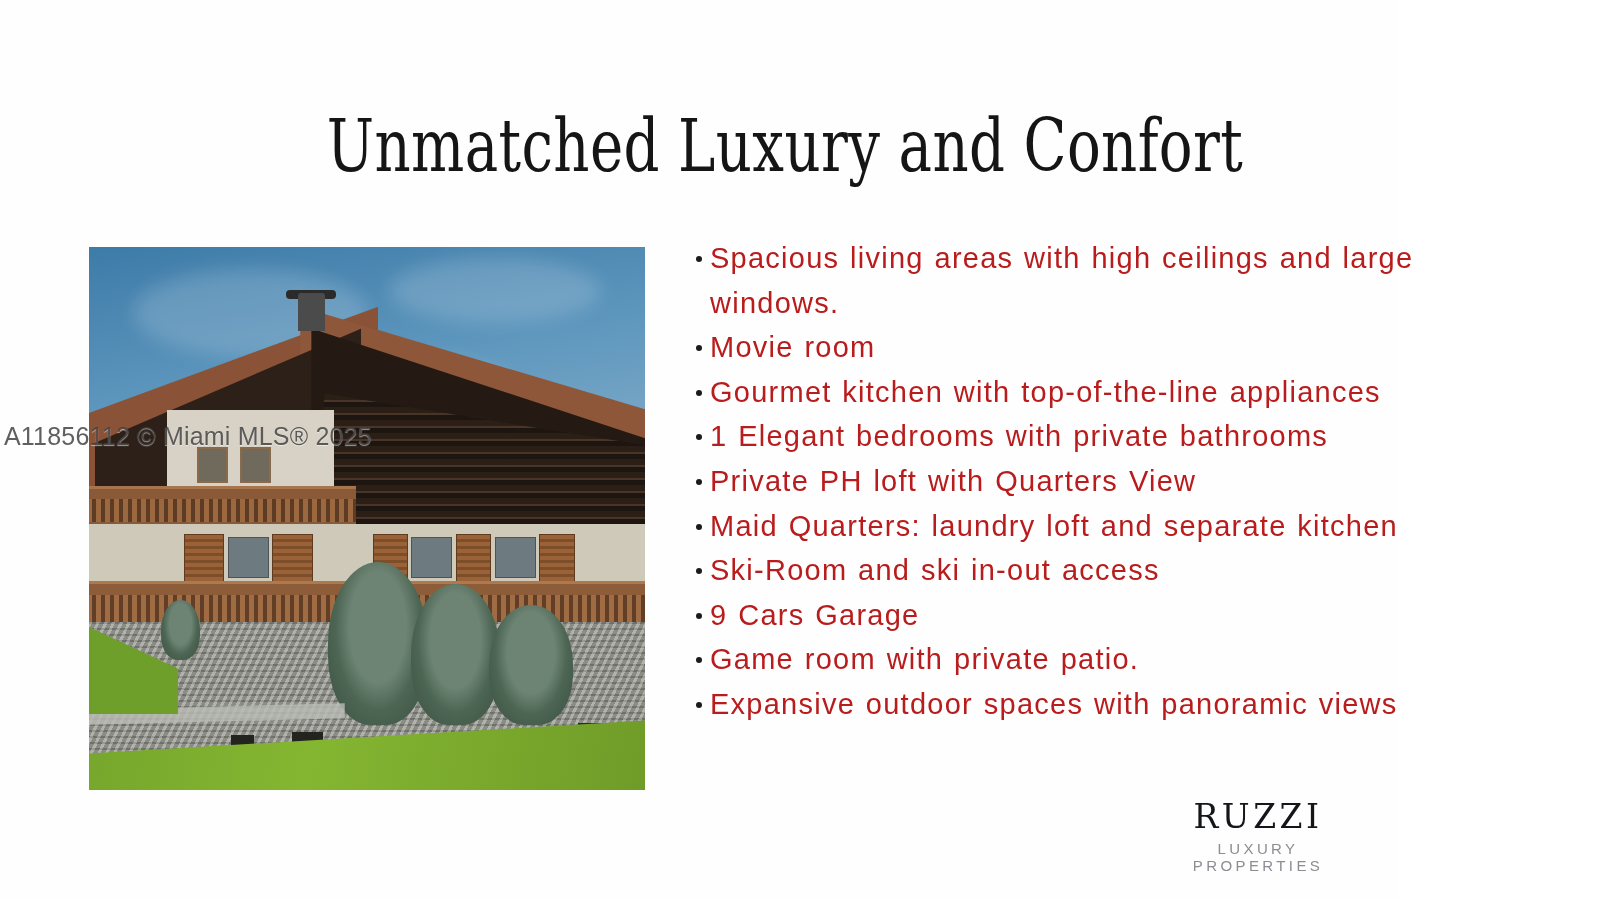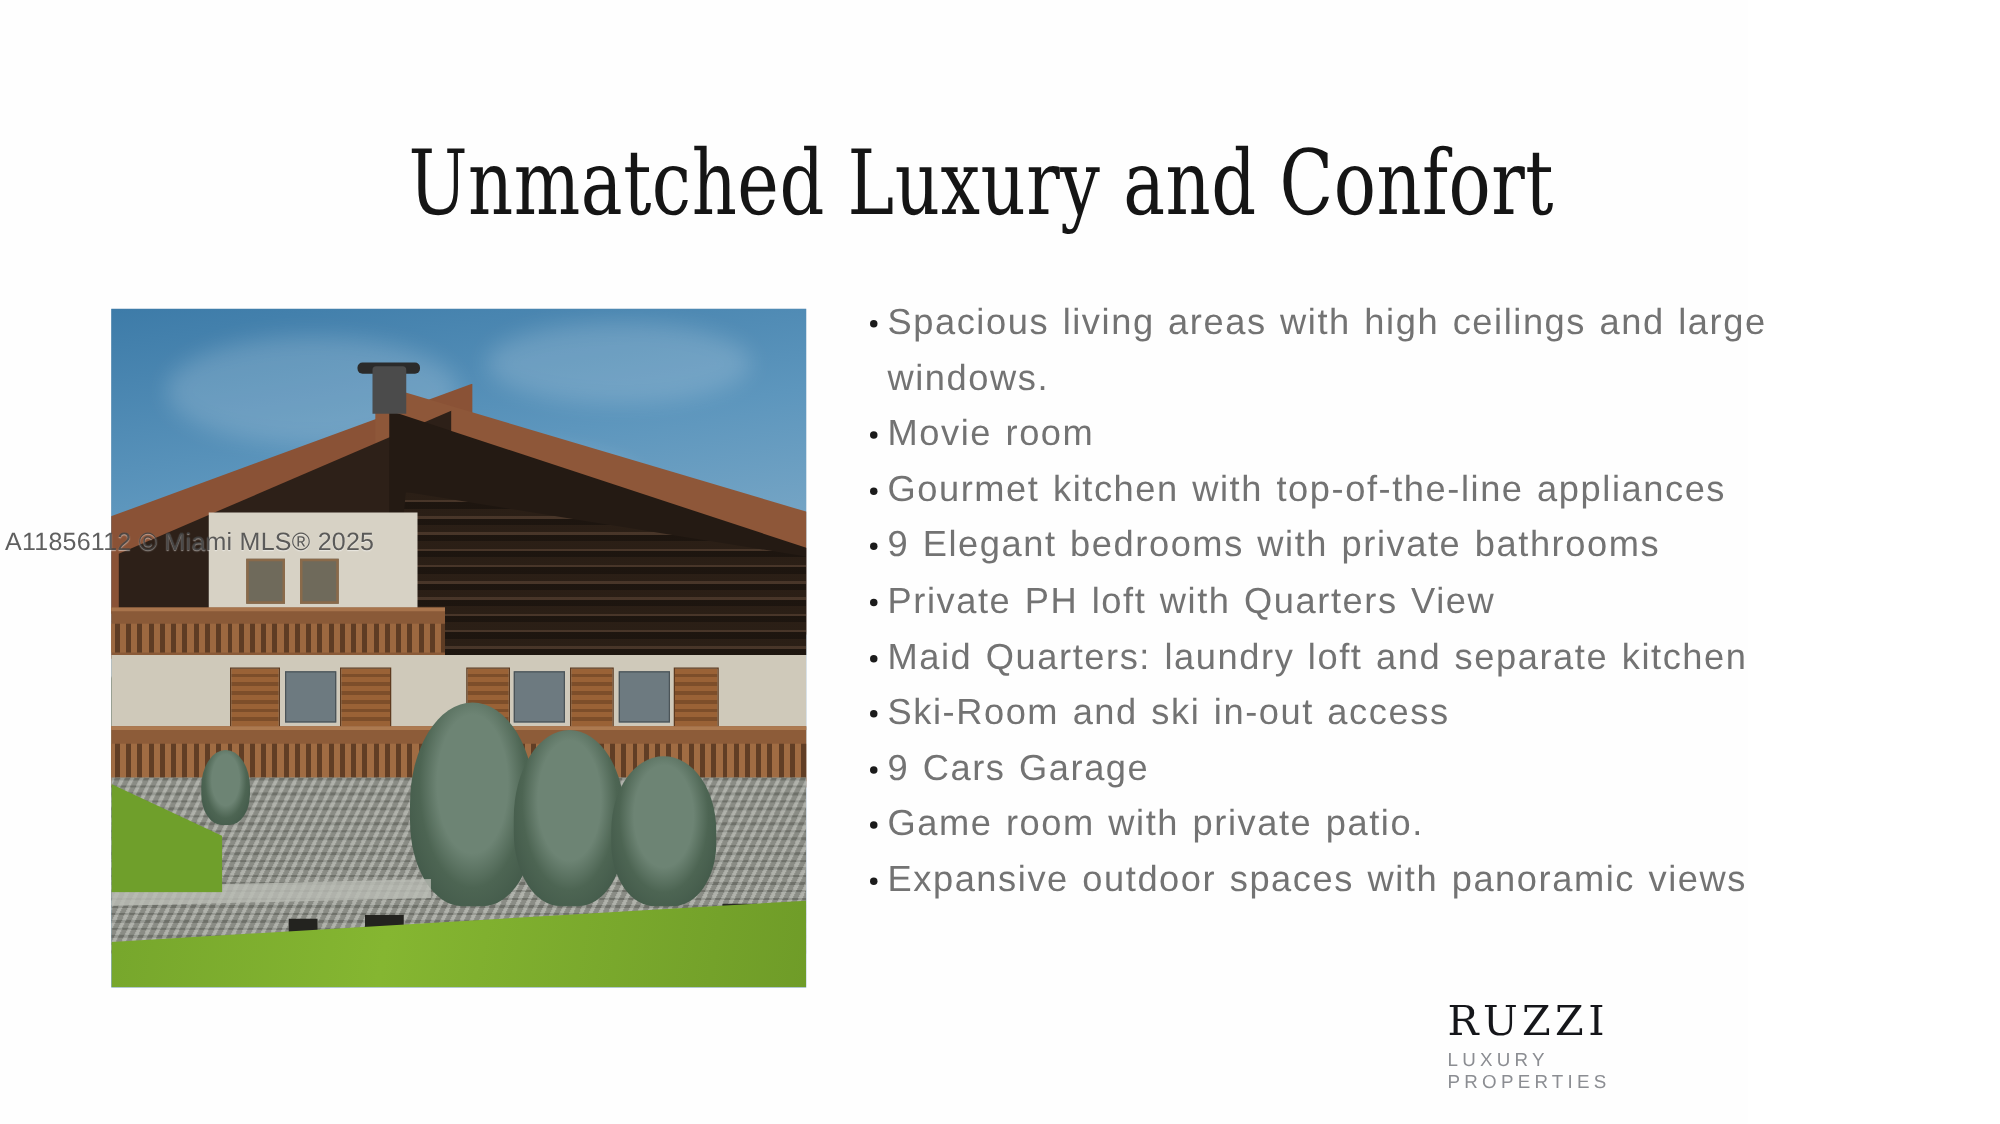--- a/index.html
+++ b/index.html
@@ -277,21 +277,21 @@
     clip-path: polygon(0% 30%, 100% 0%, 100% 70%, 0% 100%);
     opacity: .8;
   }
 
   
   .watermark {
     position: absolute;
     left: 4px;
     top: 424px;
     font-family: "Liberation Sans", sans-serif;
-    font-size: 20px;
+    font-size: 25px;
     line-height: 1;
     font-weight: 400;
     color: rgba(60, 60, 60, 0.82);
     text-shadow: 0 1px 1px rgba(255,255,255,0.55);
     white-space: nowrap;
     letter-spacing: 0.2px;
     pointer-events: none;
   }
 
   
@@ -305,40 +305,41 @@
     list-style: none;
   }
   .bullet {
     position: relative;
     padding-left: 32px;
     margin: 0 0 0 0;
     font-family: "Liberation Sans", sans-serif;
     font-size: 29px;
     line-height: 44.6px;
     font-weight: 300;
-    color: #737373;
+    color: #b91c1c;
     letter-spacing: 1.25px;
     word-spacing: 1.5px;
   }
   .bullet::before {
     content: "";
     position: absolute;
     left: 18px;
     top: 20px;
     width: 6px;
     height: 6px;
     border-radius: 50%;
     background: #1b1b1b;
   }
 
   
   .logo {
     position: absolute;
     right: 40px;
     bottom: 25px;
+    text-align: center;
     width: 200px;
   }
   .logo-name {
     font-family: "DejaVu Serif", "Liberation Serif", serif;
     font-size: 33px;
     line-height: 1.05;
     font-weight: 400;
     color: #15161a;
     letter-spacing: 3.5px;
   }
@@ -412,21 +413,21 @@
       <div class="ph-lawn"></div>
     </div>
   </div>
 
   <div class="watermark">A11856112 © Miami MLS® 2025</div>
 
   <ul class="bullets">
     <li class="bullet">Spacious living areas with high ceilings and large windows.</li>
     <li class="bullet">Movie room</li>
     <li class="bullet">Gourmet kitchen with top-of-the-line appliances</li>
-    <li class="bullet">9 Elegant bedrooms with private bathrooms</li>
+    <li class="bullet">1 Elegant bedrooms with private bathrooms</li>
     <li class="bullet">Private PH loft with Quarters View</li>
     <li class="bullet">Maid Quarters: laundry loft and separate kitchen</li>
     <li class="bullet">Ski-Room and ski in-out access</li>
     <li class="bullet">9 Cars Garage</li>
     <li class="bullet">Game room with private patio.</li>
     <li class="bullet">Expansive outdoor spaces with panoramic views</li>
   </ul>
 
   <div class="logo">
     <div class="logo-name">RUZZI</div>

